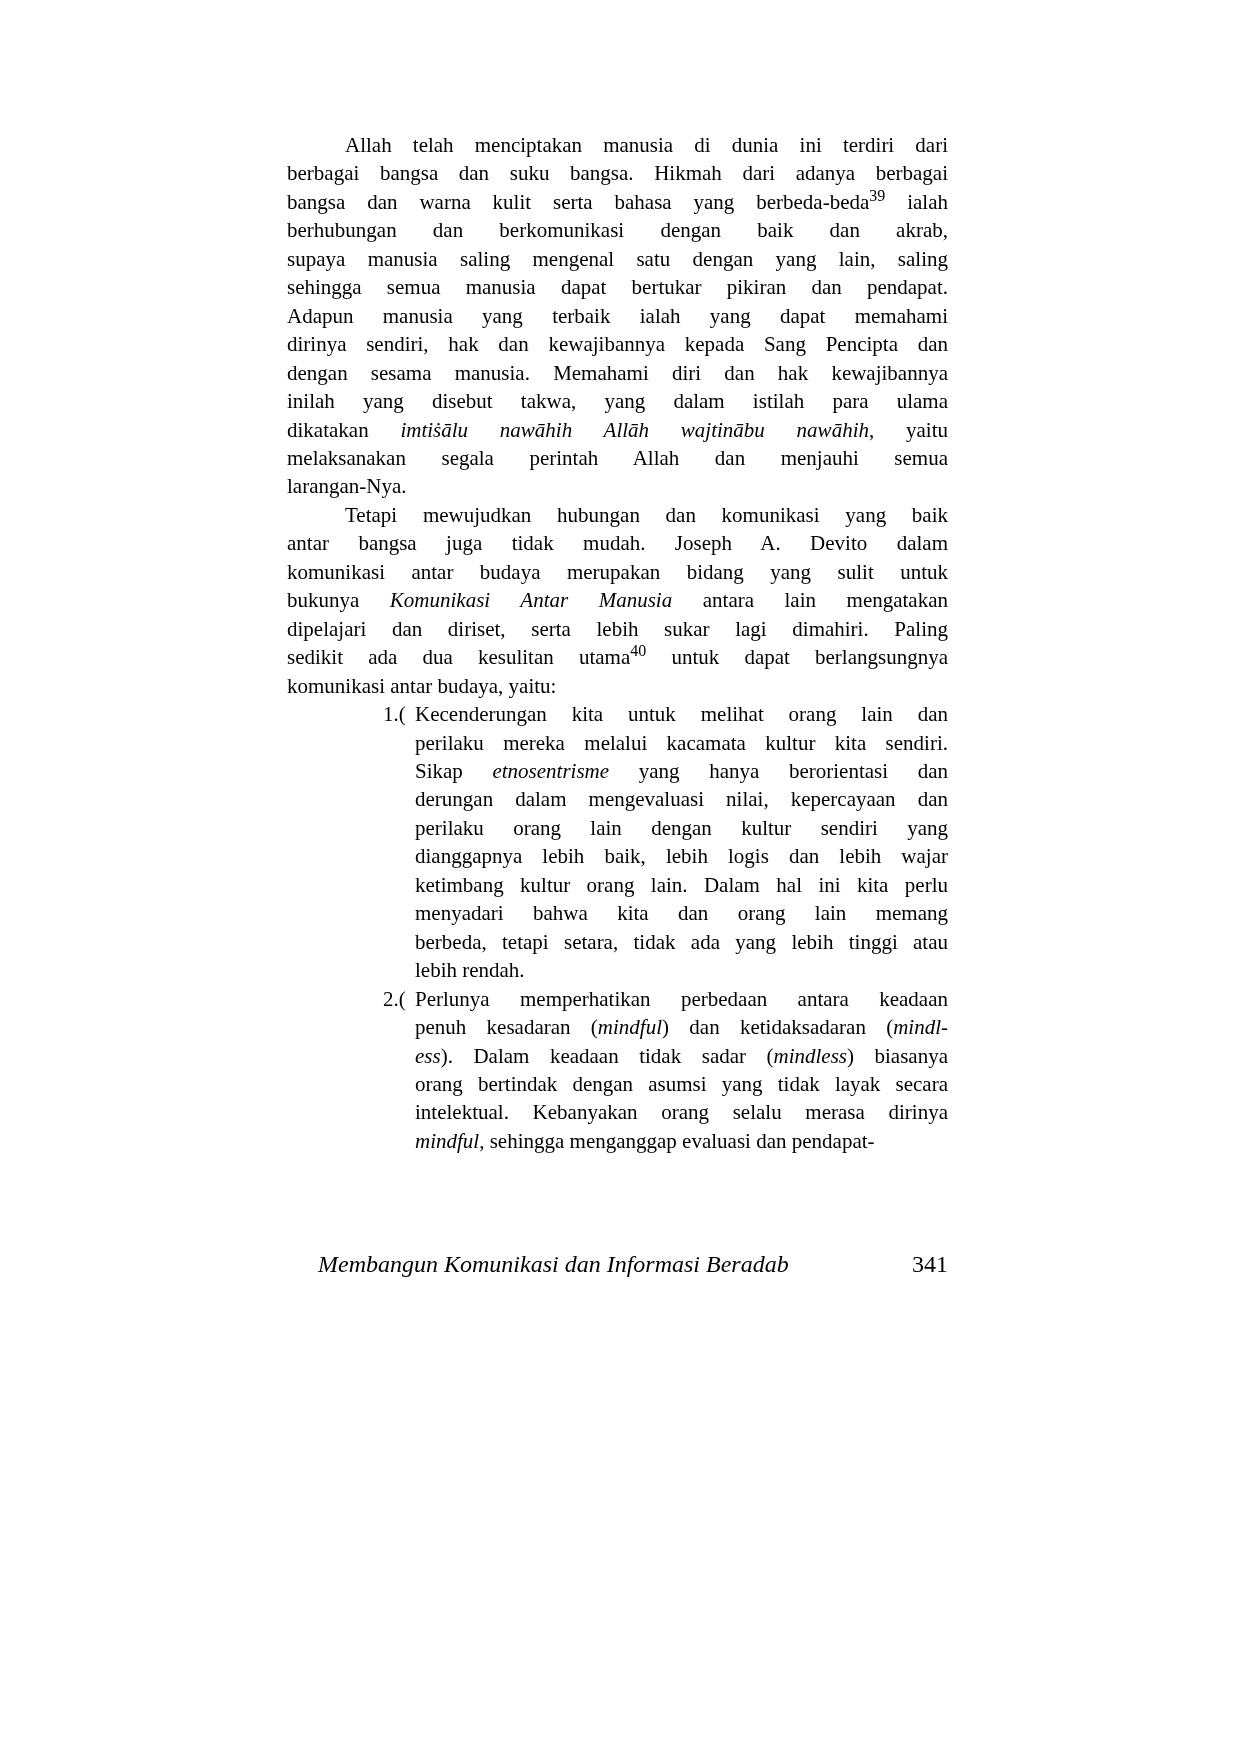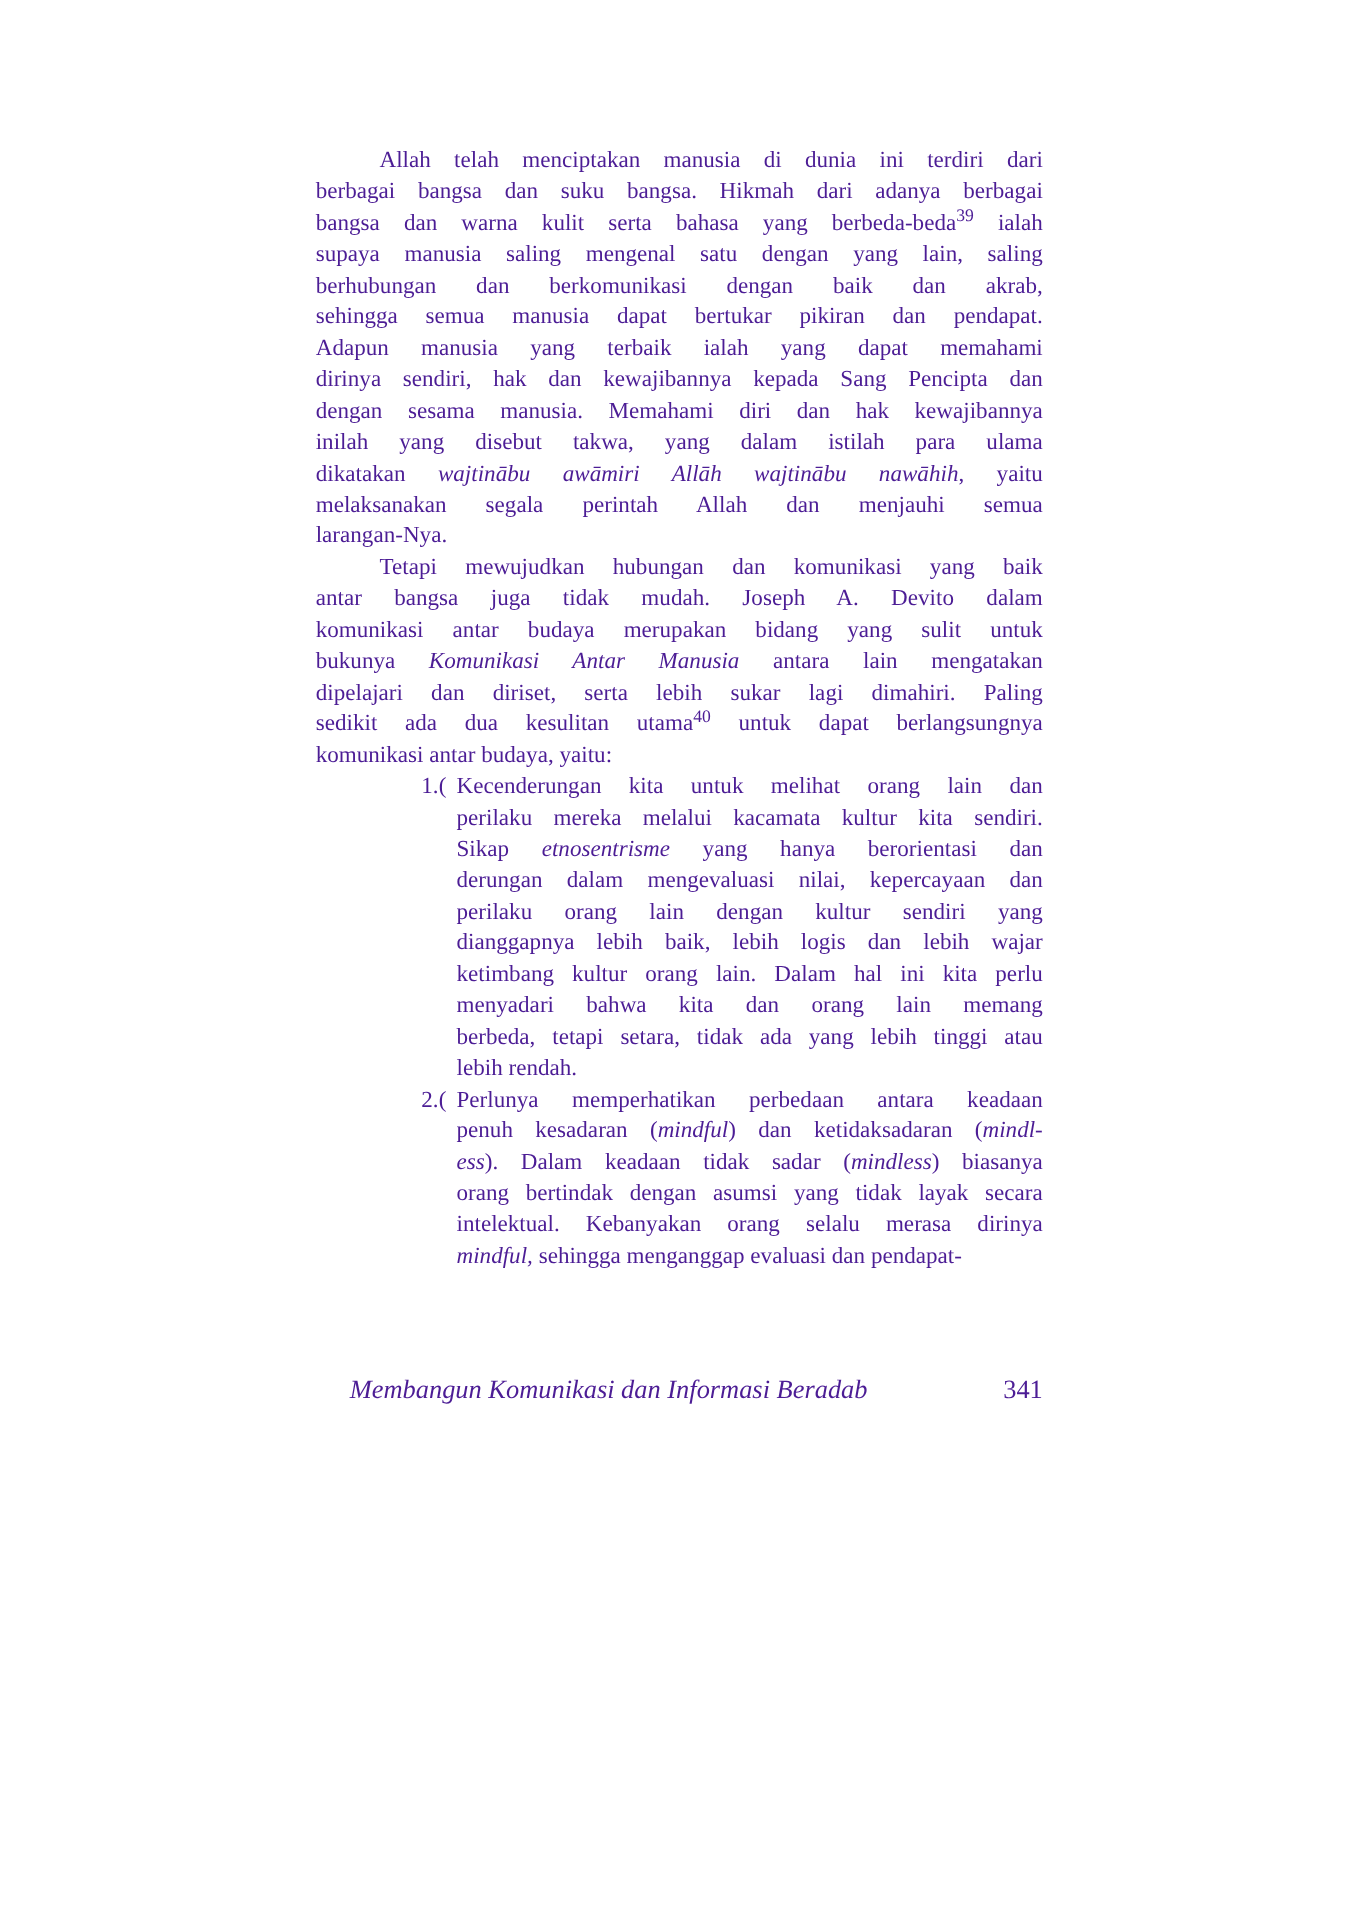--- a/index.html
+++ b/index.html
@@ -3,21 +3,21 @@
 <meta charset="utf-8">
 <style>
   html, body { margin: 0; padding: 0; background: #e8e8e8; }
   .page {
     position: relative;
     width: 1240px;
     height: 1754px;
     margin: 0 auto;
     background: #ffffff;
     font-family: "Liberation Serif", "DejaVu Serif", serif;
-    color: #4c1d95;
+    color: #000000;
   }
   .textblock {
     position: absolute;
     left: 287px;
     top: 131px;
     width: 661px;
     font-size: 21px;
     line-height: 28.45px;
   }
   .para { margin: 0; }
@@ -62,28 +62,28 @@
 </style>
 </head>
 <body>
 
 <div class="page">
   <div class="textblock">
       <div class="para">
         <div class="line indent"><span>Allah telah menciptakan manusia di dunia ini terdiri dari</span></div>
         <div class="line"><span>berbagai bangsa dan suku bangsa. Hikmah dari adanya berbagai</span></div>
         <div class="line"><span>bangsa dan warna kulit serta bahasa yang berbeda-beda</span><sup>39</sup><span> ialah</span></div>
+        <div class="line"><span>berhubungan dan berkomunikasi dengan baik dan akrab,</span></div>
         <div class="line"><span>supaya manusia saling mengenal satu dengan yang lain, saling</span></div>
-        <div class="line"><span>berhubungan dan berkomunikasi dengan baik dan akrab,</span></div>
         <div class="line"><span>sehingga semua manusia dapat bertukar pikiran dan pendapat.</span></div>
         <div class="line"><span>Adapun manusia yang terbaik ialah yang dapat memahami</span></div>
         <div class="line"><span>dirinya sendiri, hak dan kewajibannya kepada Sang Pencipta dan</span></div>
         <div class="line"><span>dengan sesama manusia. Memahami diri dan hak kewajibannya</span></div>
         <div class="line"><span>inilah yang disebut takwa, yang dalam istilah para ulama</span></div>
-        <div class="line"><span>dikatakan </span><span class="it">wajtinābu awāmiri Allāh wajtinābu nawāhih</span><span>, yaitu</span></div>
+        <div class="line"><span>dikatakan </span><span class="it">imtiṡālu nawāhih Allāh wajtinābu nawāhih</span><span>, yaitu</span></div>
         <div class="line"><span>melaksanakan segala perintah Allah dan menjauhi semua</span></div>
         <div class="line last"><span>larangan-Nya.</span></div>
       </div>
       <div class="para">
         <div class="line indent"><span>Tetapi mewujudkan hubungan dan komunikasi yang baik</span></div>
         <div class="line"><span>antar bangsa juga tidak mudah. Joseph A. Devito dalam</span></div>
         <div class="line"><span>komunikasi antar budaya merupakan bidang yang sulit untuk</span></div>
         <div class="line"><span>bukunya </span><span class="it">Komunikasi Antar Manusia</span><span> antara lain mengatakan</span></div>
         <div class="line"><span>dipelajari dan diriset, serta lebih sukar lagi dimahiri. Paling</span></div>
         <div class="line"><span>sedikit ada dua kesulitan utama</span><sup>40</sup><span> untuk dapat berlangsungnya</span></div>

